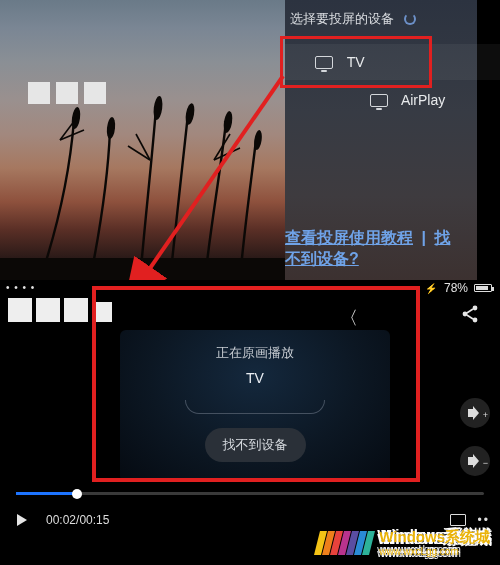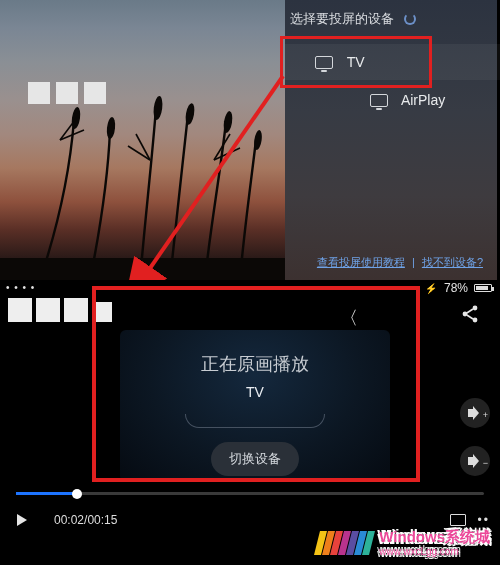--- a/index.html
+++ b/index.html
@@ -10,31 +10,31 @@
   .photo-bg { position:absolute; left:0; top:0; width:285px; height:280px;
     background:linear-gradient(to bottom,
       #6a7a88 0%, #7a8694 10%, #8a8f95 22%, #9a908e 36%,
       #a2887e 48%, #a67860 60%, #8e513d 72%, #5a2f26 82%,
       #2b1a18 92%, #120c0c 100%);
     overflow:hidden;
   }
   .mosaic { position:absolute; left:28px; top:82px; display:flex; gap:6px; }
   .mosaic span { width:22px; height:22px; background:#e6e6e6; }
   .reeds { position:absolute; left:0; bottom:0; width:285px; height:180px; }
-  .right-dark { position:absolute; left:285px; top:0; width:212px; height:280px;
+  .right-dark { position:absolute; left:285px; top:0; width:192px; height:280px;
     background:linear-gradient(to bottom,#2c3340 0%,#373b44 40%,#3e3b3f 70%,#3c3130 100%);
   }
   .rd-title-row { position:absolute; left:5px; top:10px; width:100%; color:#d9dce0; font-size:13px; }
   .rd-spin { display:inline-block; width:12px; height:12px; border:2px solid #6c90c8; border-top-color:transparent; border-radius:50%; margin-left:6px; vertical-align:-2px; }
   .dev-item { position:absolute; left:0; width:215px; height:36px; color:#e8eaec; font-size:14px; line-height:36px; padding-left:30px; }
   .dev-tv { top:44px; background:rgba(255,255,255,.05); }
   .dev-air { top:82px;text-align:center; }
   .dev-icon { display:inline-block; width:18px; height:13px; border:1.6px solid #d4d7db; border-radius:2px; position:relative; margin-right:10px; vertical-align:-2px; }
   .dev-icon:after { content:""; position:absolute; left:50%; bottom:-4px; transform:translateX(-50%); width:6px; height:2.2px; background:#d4d7db; border-radius:1px; }
-  .links { position:absolute; bottom:10px; right:14px; font-size:11px; }
+  .links { position:absolute; bottom:10px; right:14px; font-size:16px;font-weight:bold; }
   .links a { color:#6fa3e8; text-decoration:underline; }
   .links .sep { color:#6fa3e8; margin:0 4px; }
 
   .red-box-tv { position:absolute; left:280px; top:36px; width:152px; height:52px; border:3px solid #e12020; pointer-events:none; }
   .red-arrow { position:absolute; pointer-events:none; }
 
   
   .panel-bot { position:absolute; left:0; top:280px; width:500px; height:255px; background:#000; }
   .statusbar { position:absolute; left:0; top:0; width:100%; height:16px; color:#e2e2e2; font-size:10px; }
   .sb-left { position:absolute; left:6px; top:2px; letter-spacing:1px; }
@@ -50,21 +50,21 @@
   .mosaic2 span { width:24px; height:24px; background:#eee; }
   .mosaic2 span.sm { width:20px; height:20px; margin-top:4px; }
 
   .back-arrow { position:absolute; top:26px; left:340px; color:#e4e4e4; font-size:18px; }
   .share-icon { position:absolute; top:24px; right:20px; width:20px; height:20px; }
 
   .cast-card { position:absolute; left:120px; top:50px; width:270px; height:152px;
     background:radial-gradient(ellipse at 50% 30%,#14283d 0%,#0c1723 55%,#050a11 100%);
     border-radius:6px; text-align:center; color:#c7ccd2;
   }
-  .cast-status { margin-top:22px; font-size:18px; }
+  .cast-status { margin-top:14px; font-size:13px; }
   .cast-device { margin-top:8px; font-size:14px; color:#e9edf2; }
   .cast-under { margin:14px auto 0; width:140px; height:14px; border:1.4px solid #455160; border-top:none; border-radius:0 0 70px 70px; }
   .cast-btns { margin-top:14px; display:flex; justify-content:center; gap:8px; }
   .cast-btn { background:#2a3038; color:#d7dbe0; font-size:13px; padding:8px 18px; border:none; border-radius:18px; }
 
   .ctrl-col { position:absolute; right:10px; top:118px; display:flex; flex-direction:column; gap:18px; }
   .ctrl-btn { width:30px; height:30px; border-radius:15px; background:#222; display:flex; align-items:center; justify-content:center; }
   .spk { width:14px; height:14px; position:relative; }
   .spk:before { content:""; position:absolute; left:0; top:3px; width:5px; height:8px; background:#ddd; }
   .spk:after { content:""; position:absolute; left:5px; top:0; border-top:7px solid transparent; border-bottom:7px solid transparent; border-left:6px solid #ddd; }
@@ -72,27 +72,27 @@
 
   .red-box-bot { position:absolute; left:92px; top:286px; width:328px; height:196px; border:4px solid #e12020; pointer-events:none; }
 
   
   .timeline { position:absolute; left:16px; right:16px; top:492px; height:3px; background:#3a3a3a; border-radius:2px; }
   .tl-fill { position:absolute; left:0; top:0; height:3px; background:#1d74ff; }
   .tl-dot  { position:absolute; top:-3.5px; width:10px; height:10px; border-radius:50%; background:#fff; }
   .playrow { position:absolute; left:0; top:506px; width:500px; height:28px; color:#ddd; font-size:12px; display:flex; align-items:center; }
   .play-btn { width:24px; height:24px; margin-left:10px; display:flex; align-items:center; justify-content:center; cursor:pointer; }
   .tri { width:0; height:0; border-top:6px solid transparent; border-bottom:6px solid transparent; border-left:10px solid #e5e5e5; }
-  .ptime { margin-left:20px;text-align:center; }
+  .ptime { margin-left:12px;text-align:center; }
   .pr-right { margin-left:auto; margin-right:10px; display:flex; gap:12px; align-items:center; }
   .box-ico { width:16px; height:12px; border:1.5px solid #ddd; border-radius:1px; }
   .dots-ico { letter-spacing:2px; }
 
   
-  .wm { position:absolute; right:10px; bottom:8px; display:flex; align-items:center; gap:6px; color:#ec4899; font-weight:bold; font-size:15px;
+  .wm { position:absolute; right:10px; bottom:8px; display:flex; align-items:center; gap:6px; color:#eab308; font-weight:bold; font-size:15px;
     text-shadow:-2px -2px 0 #fff,2px -2px 0 #fff,-2px 2px 0 #fff,2px 2px 0 #fff,0 0 2px #fff; }
   .wm .flag { display:flex; }
   .wm .flag span { width:7px; height:24px; transform:skewX(-14deg); margin-right:1px; }
   .wm .url { font-size:10px; font-weight:normal; display:block; line-height:10px; }
 
   svg { overflow:visible; }
 </style>
 </head>
 <body>
 
@@ -197,21 +197,21 @@
     <circle cx="15" cy="16" r="2.4" fill="#e6e6e6"></circle>
     <line x1="6.8" y1="9" x2="13" y2="5" stroke="#e6e6e6" stroke-width="1.6"></line>
     <line x1="6.8" y1="11" x2="13" y2="15" stroke="#e6e6e6" stroke-width="1.6"></line>
   </svg>
 
   <div class="cast-card">
     <div class="cast-status">正在原画播放</div>
     <div class="cast-device">TV</div>
     <div class="cast-under"></div>
     <div class="cast-btns">
-      <button class="cast-btn">切换设备</button>
+      <button class="cast-btn">找不到设备</button>
     </div>
   </div>
 
   <div class="ctrl-col">
     <div class="ctrl-btn">
       <span class="spk plus">
           <i>+</i>
         </span>
     </div>
     <div class="ctrl-btn">

